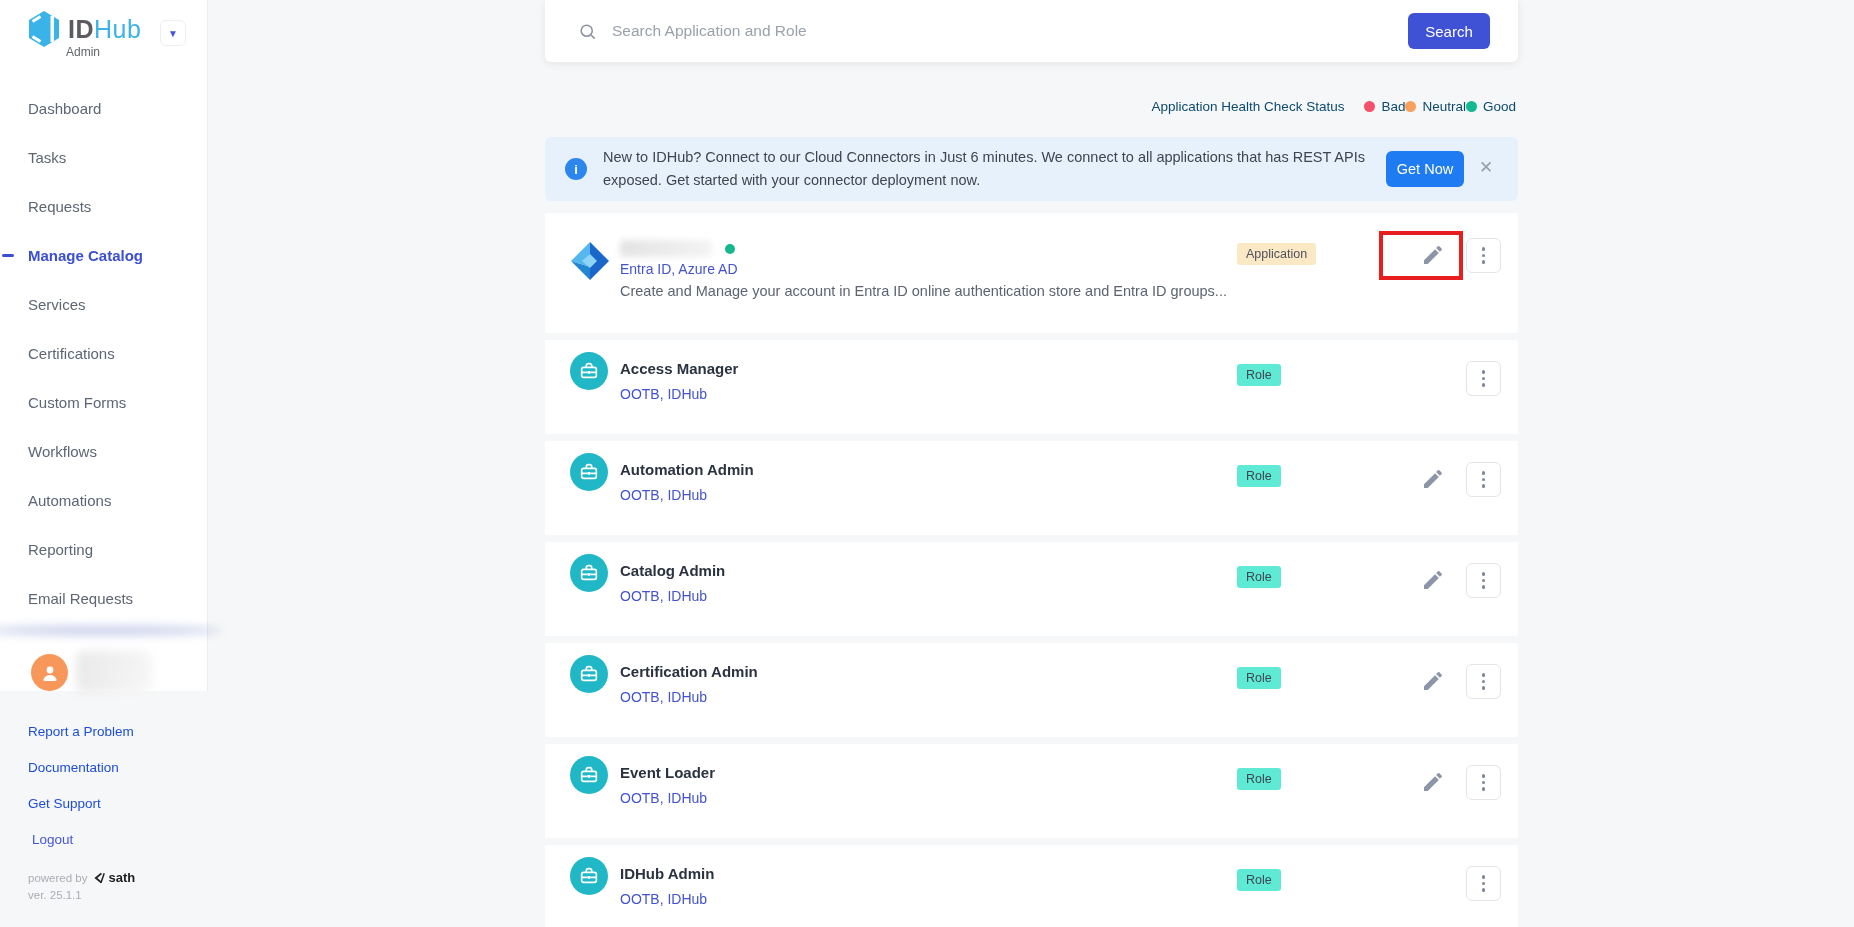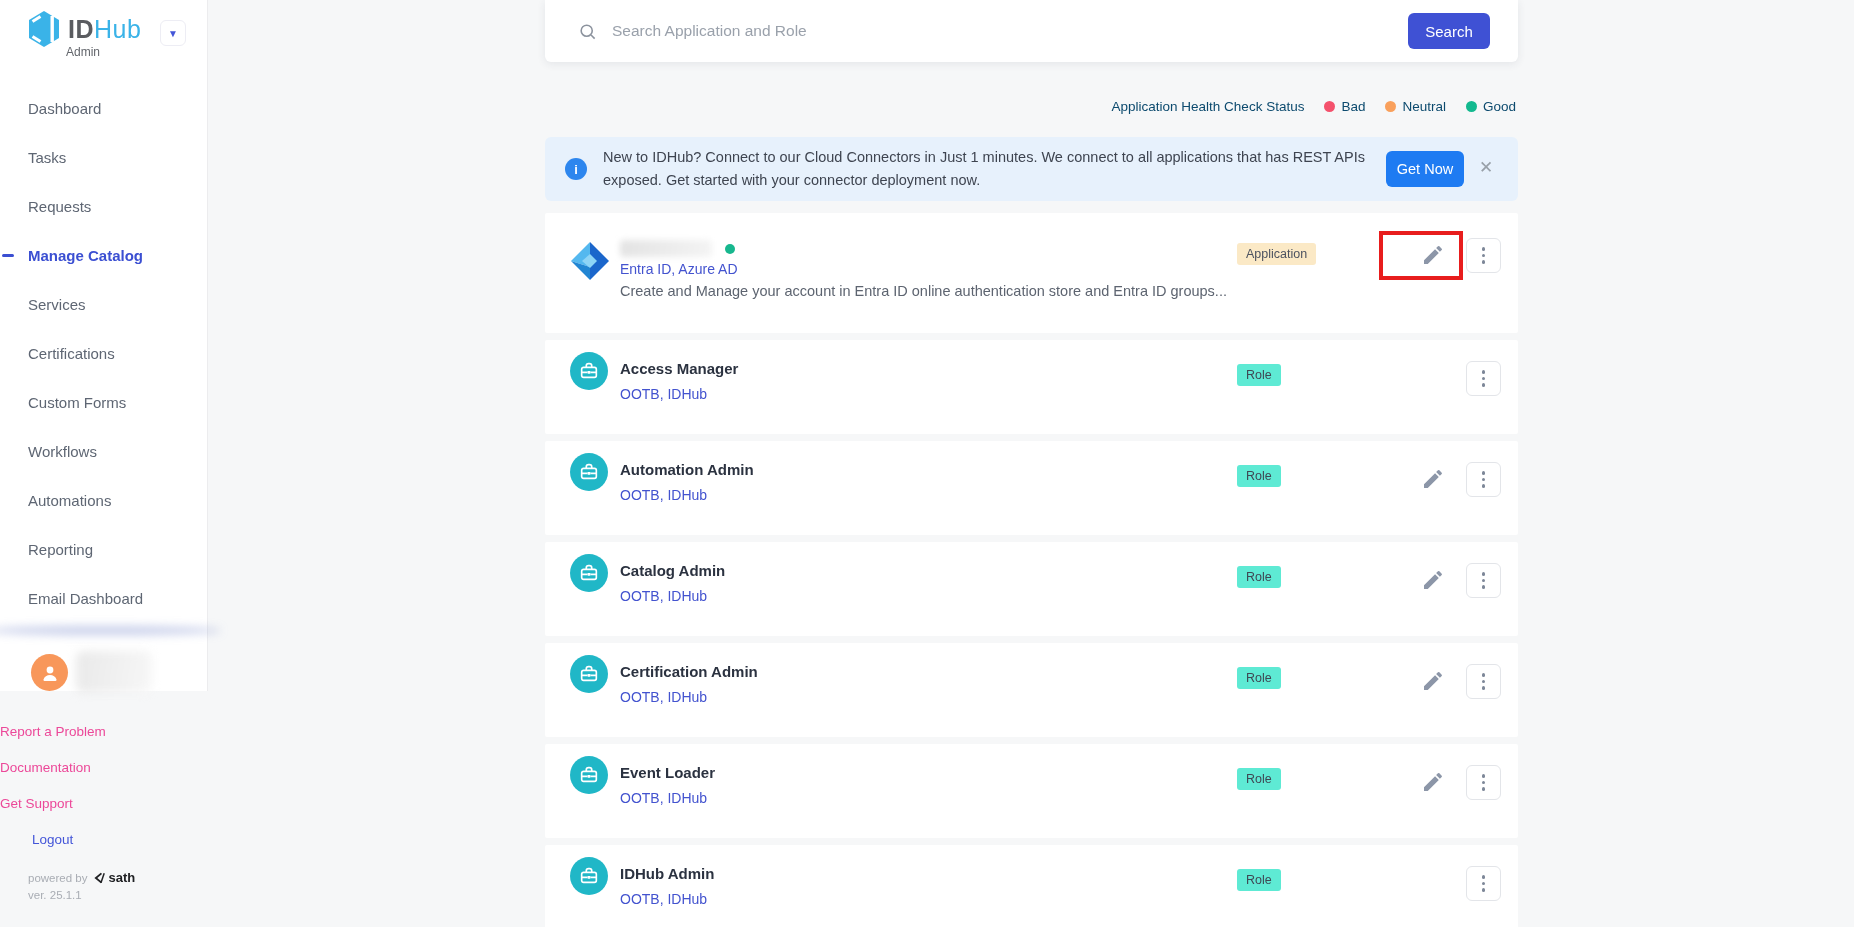--- a/index.html
+++ b/index.html
@@ -24,21 +24,21 @@
   .nav li.active::before{content:"";position:absolute;left:2px;top:23px;width:12px;height:3px;
           border-radius:2px;background:#3b4fd2;}
   .sidebar-shadow{position:absolute;top:626px;left:-14px;right:-14px;height:9px;border-radius:50%;
           background:rgba(110,130,200,.38);filter:blur(5px);}
   .avatar{position:absolute;left:31px;top:654px;width:37px;height:37px;border-radius:50%;
           background:#f8975a;display:flex;align-items:center;justify-content:center;}
   .avatar svg{width:24px;height:24px;}
   .user-blur{position:absolute;left:76px;top:651px;width:76px;height:42px;border-radius:8px;
           background:linear-gradient(100deg,#e9e9e9,#f7f7f7);filter:blur(5px);}
   .footer-links{position:absolute;top:714px;left:0;right:0;list-style:none;margin:0;padding:0;}
-  .footer-links li{height:36px;line-height:36px;font-size:13.5px;color:#ec4899;cursor:pointer;}
+  .footer-links li{height:36px;line-height:36px;padding-left:28px;font-size:13.5px;color:#1d4ed8;cursor:pointer;}
   .logout{position:absolute;top:822px;left:0;right:0;height:36px;line-height:36px;padding-left:32px;
           font-size:13.5px;color:#4355d8;cursor:pointer;}
   .powered{position:absolute;top:870px;left:28px;font-size:11.5px;color:#a9adb4;
           display:flex;align-items:center;gap:7px;}
   .sath{display:flex;align-items:center;gap:1px;color:#202124;font-weight:700;font-size:13px;}
   .version{position:absolute;top:889px;left:28px;font-size:11.5px;color:#a9adb4;}
 
   
   .content{position:absolute;left:545px;top:0;width:973px;height:927px;}
   .search-card{position:absolute;top:0;left:0;right:0;height:62px;background:#fff;
@@ -118,21 +118,21 @@
         <li class="">Dashboard</li>
         <li class="">Tasks</li>
         <li class="">Requests</li>
         <li class="active">Manage Catalog</li>
         <li class="">Services</li>
         <li class="">Certifications</li>
         <li class="">Custom Forms</li>
         <li class="">Workflows</li>
         <li class="">Automations</li>
         <li class="">Reporting</li>
-        <li class="">Email Dashboard</li>
+        <li class="">Email Requests</li>
       </ul>
 
     <div class="sidebar-shadow"></div>
     <div class="avatar">
       <svg viewBox="0 0 24 24" fill="#fff">
         <circle cx="12" cy="9" r="3.4"></circle>
         <path d="M5.5 18.6c.9-3 3.4-4.6 6.5-4.6s5.6 1.6 6.5 4.6c.2.6-.2 1.4-1 1.4h-11c-.8 0-1.2-.8-1-1.4z"></path>
       </svg>
     </div>
     <div class="user-blur"></div>
@@ -163,39 +163,39 @@
       <svg viewBox="0 0 24 24" fill="none" stroke="#8c939e" stroke-width="2">
         <circle cx="11" cy="11" r="7"></circle>
           <path d="M16.5 16.5L21 21"></path>
       </svg>
       <input class="search-input" value="" placeholder="Search Application and Role" style="">
       <button class="search-btn">Search</button>
     </div>
 
     <div class="legend">
       <span>Application Health Check Status</span>
-      <span id="legend-items" style="display:flex;gap:20px;">
+      <span id="legend-items" style="display:flex;">
           <span class="legend-item">
             <span class="legend-dot" style="background:#f4516c"></span>
             <span>Bad</span>
           </span>
           <span class="legend-item">
             <span class="legend-dot" style="background:#f9a05c"></span>
             <span>Neutral</span>
           </span>
           <span class="legend-item">
             <span class="legend-dot" style="background:#13b98f"></span>
             <span>Good</span>
           </span>
         </span>
     </div>
 
     <div class="banner">
       <div class="banner-icon">i</div>
-      <div class="banner-text">New to IDHub? Connect to our Cloud Connectors in Just 1 minutes. We connect to all applications that has REST APIs exposed. Get started with your connector deployment now.</div>
+      <div class="banner-text">New to IDHub? Connect to our Cloud Connectors in Just 6 minutes. We connect to all applications that has REST APIs exposed. Get started with your connector deployment now.</div>
       <button class="get-now">Get Now</button>
       <div class="banner-close">✕</div>
     </div>
 
     <div class="rows" id="rows">
         <div class="row app">
           <div class="app-logo"><svg viewBox="0 0 40 40">
               <polygon points="20,1 39,20 20,39" fill="#1b66cb"></polygon>
               <polygon points="20,1 1,20 20,26" fill="#54b8ef"></polygon>
               <polygon points="1,20 20,39 20,26" fill="#2286d3"></polygon>

